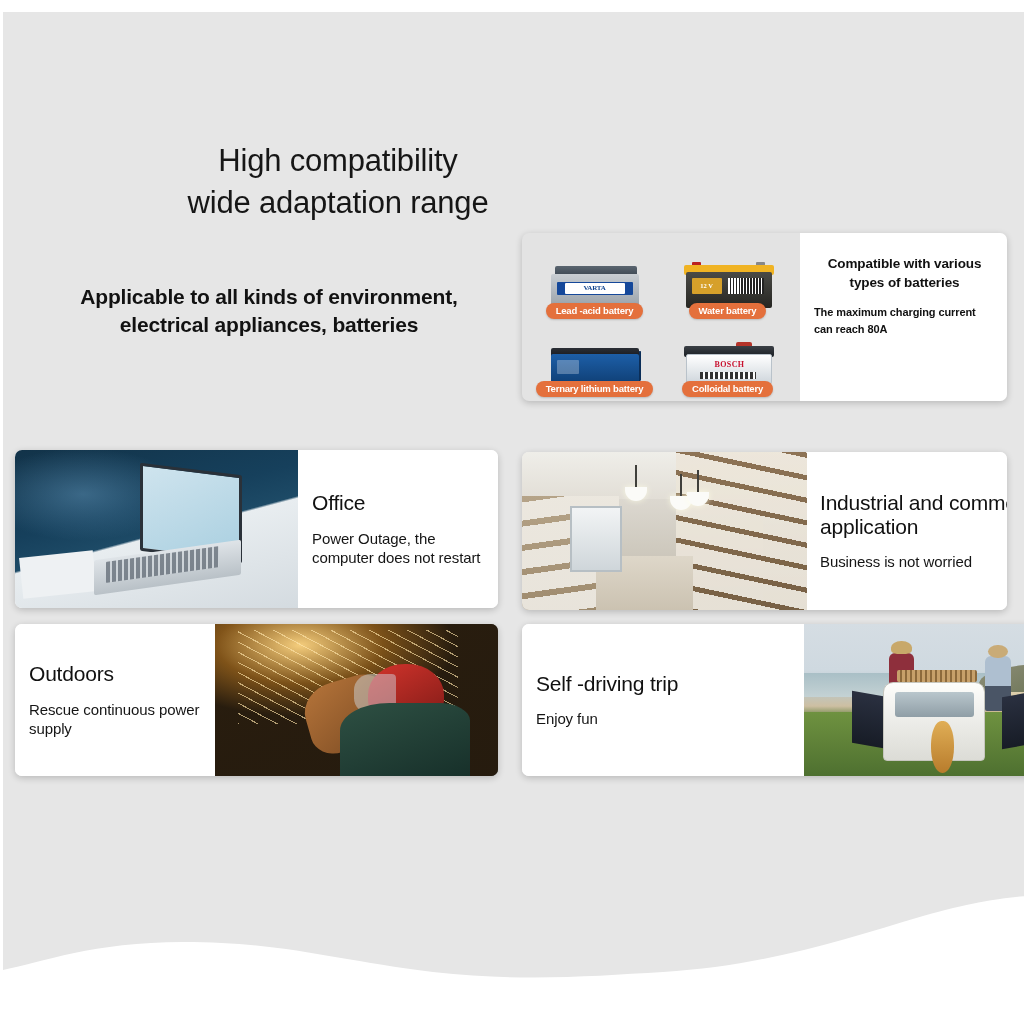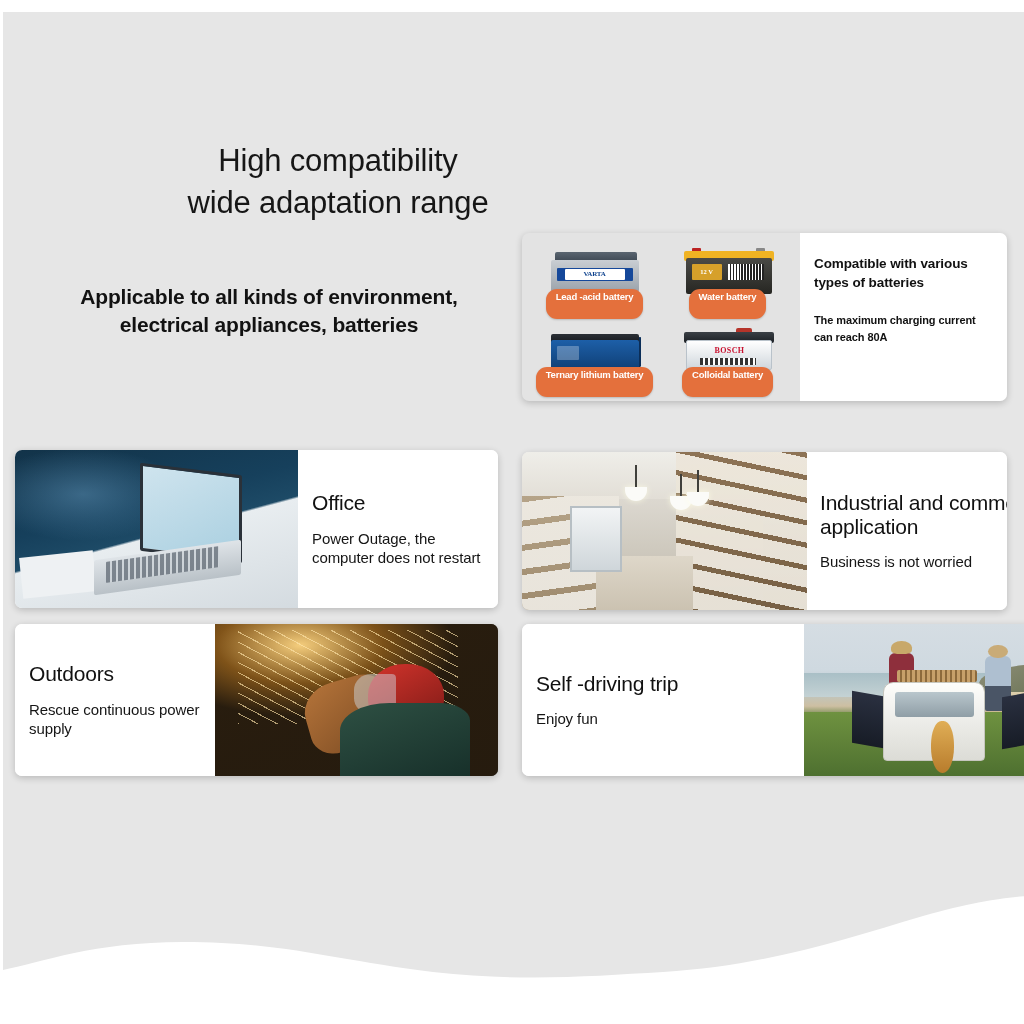--- a/index.html
+++ b/index.html
@@ -71,31 +71,31 @@
     flex:0 0 278px; position:relative; padding:8px 6px 4px 6px;
     display:grid; grid-template-columns:1fr 1fr; grid-template-rows:1fr 1fr;
   }
   .bat-cell { position:relative; display:flex; flex-direction:column;
     align-items:center; justify-content:flex-end; }
   .bat-img { width:104px; height:52px; position:relative;font-family:Liberation Serif, serif; }
   .bat-pill {
     margin-top:-9px; position:relative; z-index:2;
     background:#e4703c; color:#fff; border-radius:11px;
     font-size:9.5px; font-weight:600; letter-spacing:-0.2px;
-    padding:3px 10px 18px 10px; white-space:nowrap; line-height:1;
+    padding:3px 10px 4px 10px; white-space:nowrap; line-height:1;
     box-shadow:0 1px 2px rgba(0,0,0,0.18);
   }
   #battery-card .text-panel {
     flex:1 1 auto; background:#fff; padding:22px 12px 12px 14px;
     display:flex; flex-direction:column; justify-content:flex-start;
   }
   .bat-head { color:#111; font-size:13.5px; font-weight:600; line-height:1.38;
-    letter-spacing:-0.1px; }
+    letter-spacing:-0.1px;text-align:center; }
   .bat-note { color:#111; font-size:11px; font-weight:600; line-height:1.55;
-    letter-spacing:-0.1px; margin-top:20px; }
+    letter-spacing:-0.1px; margin-top:12px; }
 
   
   .b-varta, .b-water, .b-lith, .b-coll { position:absolute; inset:0; }
   .b-varta .body {
     position:absolute; left:8px; top:14px; width:88px; height:32px;
     background:linear-gradient(#c9ced3,#9ba3ab);
     border-radius:2px;
   }
   .b-varta .top {
     position:absolute; left:12px; top:6px; width:82px; height:12px;

